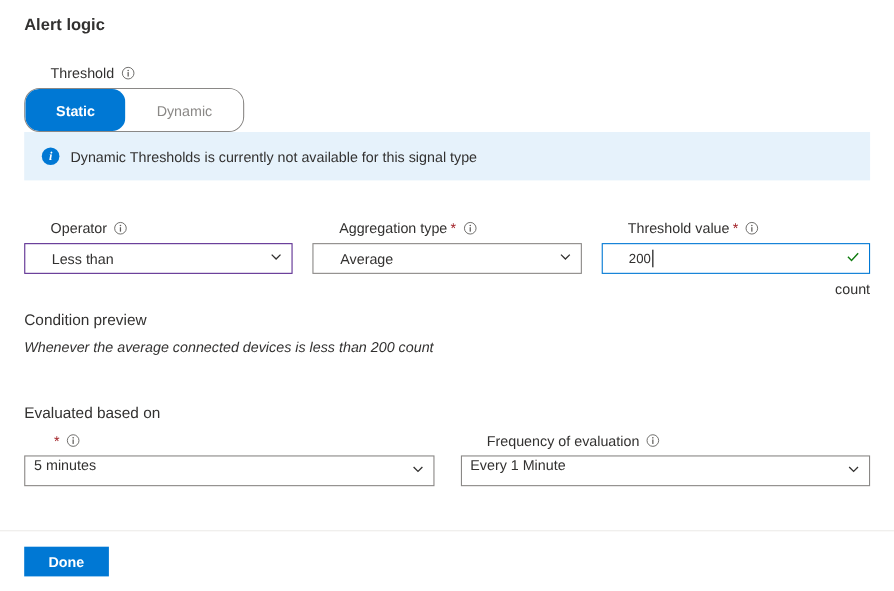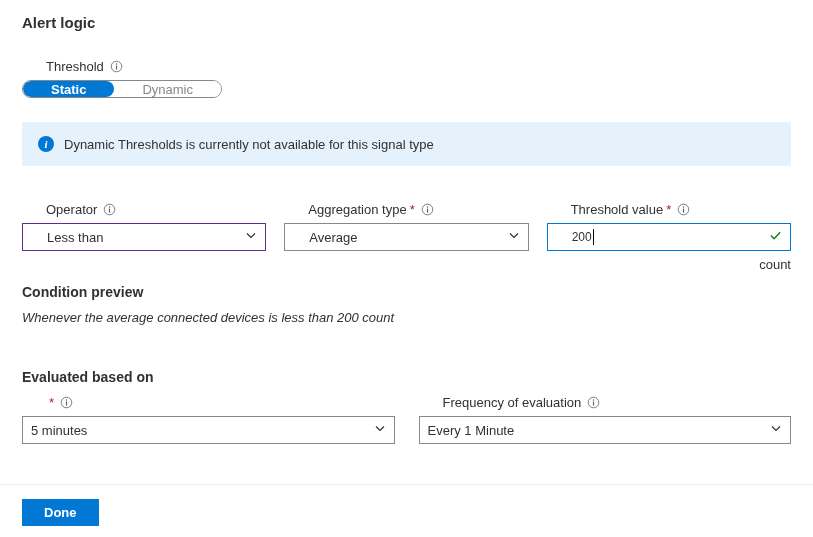--- a/index.html
+++ b/index.html
@@ -34,22 +34,22 @@
       align-items: center;
       justify-content: center;
     }
     .info-icon svg { width: 13px; height: 13px; }
     .required { color: #a4262c; margin-left: 3px; }
     .toggle-group {
       display: inline-flex;
       border: 1px solid #8a8886;
       border-radius: 14px;
       overflow: hidden;
-      height: 18px;
-      margin-bottom: 24px;
+      height: 40px;
+      margin-bottom: 0;
     }
     .toggle-btn {
       padding: 0 28px;
       display: flex;
       align-items: center;
       justify-content: center;
       font-size: 13px;
       cursor: pointer;
       background: #fff;
       color: #8a8886;
@@ -122,42 +122,41 @@
       margin-left:1px;
       vertical-align:middle;
     }
     .unit-text {
       text-align: right;
       font-size: 13px;
       margin-top: 6px;
       color: #323130;
     }
     .subhead {
-      font-weight: 700;
+      font-weight: 400;
       font-size: 14px;
       margin-top: 12px;
       margin-bottom: 10px;
     }
     .preview {
       font-style: italic;
       font-size: 13px;
       color: #323130;
       margin-bottom: 44px;
     }
     .row2 {
       display: flex;
       gap: 24px;
       margin-bottom: 40px;
     }
     .row2 .col { flex: 1; }
     .select-wide {
       height: 28px;
       border: 1px solid #8a8886;
       display: flex;
-      align-items: center;
       padding: 0 8px;
       background: #fff;
       cursor: pointer;
       position: relative;
     }
     .footer-line {
       border-top: 1px solid #edebe9;
       padding: 14px 22px;
       width: 813px;
     }

